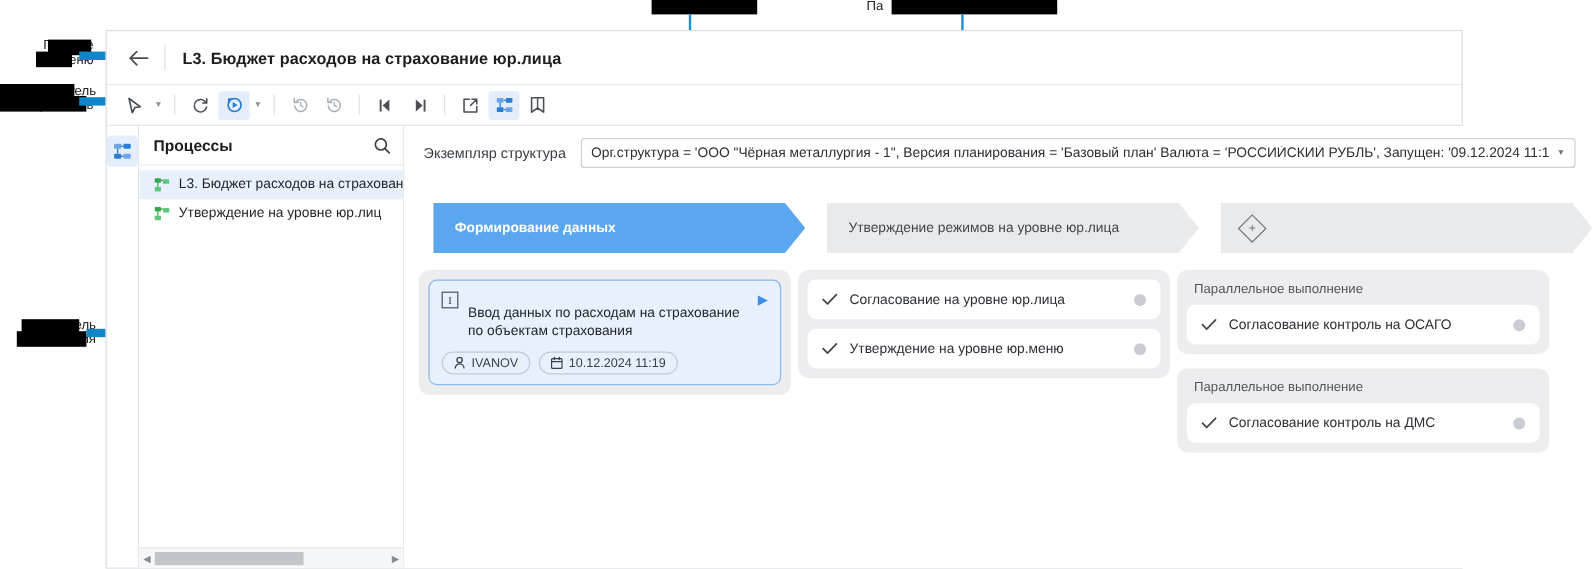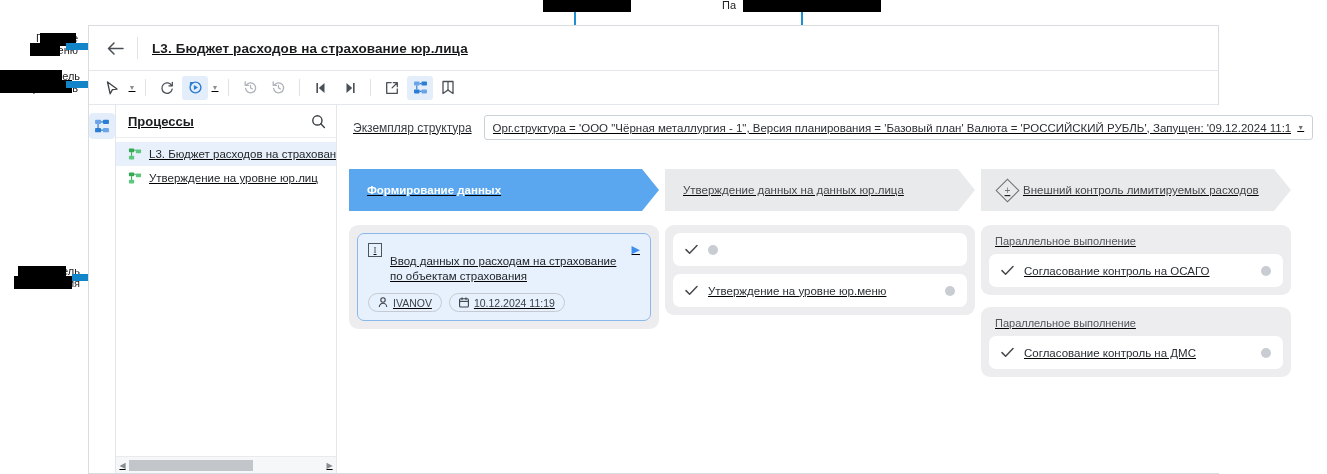--- a/index.html
+++ b/index.html
@@ -13,21 +13,21 @@
   #root { position: relative; width: 1327px; height: 474px; background:#fff; }
 
   
   .anno-label { position: absolute; font-size: 11px; color:#222; line-height:12px; text-align:right; white-space:pre-line; }
   .redact { position:absolute; background:#000; }
   .anno-dot { position:absolute; width:11px; height:11px; border-radius:50%; background:#1284c8; }
   .anno-bar { position:absolute; height:7px; background:#1284c8; }
   .anno-vline { position:absolute; width:2px; background:#1f8fd0; }
 
   
-  .window { position:absolute; left:88px; top:25px; width:1131px; height:449px; background:#fff; border:1px solid #d9dde2;text-decoration:underline; }
+  .window { position:absolute; left:88px; top:25px; width:1131px; height:449px; background:#fff; border:1px solid #d9dde2; }
 
   .titlebar { height:45px; border-bottom:1px solid #e3e6ea; display:flex; align-items:center; padding-left:12px; }
   .back-btn { width:28px; height:28px; display:flex; align-items:center; justify-content:center; color:#4a4f55; font-size:17px; cursor:pointer; }
   .title-sep { width:1px; height:22px; background:#dfe2e6; margin:0 14px 0 8px; }
   .app-title { font-size:13.5px; font-weight:bold; color:#1b1d1f; letter-spacing:.1px; }
 
   .toolbar { height:34px; border-bottom:1px solid #e3e6ea; display:flex; align-items:center; padding-left:10px; gap:2px; }
   .tb-btn { width:26px; height:24px; display:flex; align-items:center; justify-content:center; border-radius:3px; cursor:pointer; color:#555a60; }
   .tb-btn.active { background:#e4eefb; color:#2b7cd3; }
   .tb-btn.dim { color:#aeb3b9; }
@@ -58,21 +58,21 @@
   .inst-label { font-size:12px; color:#3b4046; white-space:nowrap; }
   .inst-select { flex:1; height:25px; border:1px solid #ccd1d6; border-radius:3px; background:#fff; display:flex; align-items:center; padding:0 8px; cursor:pointer; }
   .inst-value { flex:1; font-size:11.5px; color:#2b2f34; white-space:nowrap; overflow:hidden; }
   .inst-caret { font-size:7px; color:#6d737a; padding-left:6px; }
   .inst-close { width:26px; height:26px; display:flex; align-items:center; justify-content:center; color:#4a4f55; font-size:15px; cursor:pointer; }
 
   .canvas { flex:1; background:#fff; padding:19px 18px 0 12px; }
   .stages { display:flex; gap:6px; }
   .stage { position:relative; height:42px; display:flex; align-items:center; padding-left:18px; gap:7px;
            background:#e9eaec; color:#44474b; font-size:11.5px;
-           clip-path: polygon(0 0, calc(100% - 17px) 0, 100% 50%, calc(100% - 17px) 100%, 0 100%); }
+           clip-path: polygon(0 0, calc(100% - 17px) 0, 100% 50%, calc(100% - 17px) 100%, 0 100%); margin-left: 12px; }
   .stage.first { background:#5aa7f0; color:#fff; font-weight:bold; }
   .stage.s1 { width:310px; }
   .stage.s2 { width:310px; }
   .stage.s3 { width:310px; }
 
   .cols { display:flex; gap:6px; margin-top:14px; }
   .col { width:310px; }
 
   .group { background:#ededef; border-radius:9px; padding:8px; }
   .group + .group { margin-top:12px; }
@@ -295,27 +295,26 @@
           </div>
         </div>
 
         <div class="canvas">
 
           <div class="stages">
             <div class="stage first s1">
               <span>Формирование данных</span>
             </div>
             <div class="stage s2">
-              <span>Утверждение данных на данных юр.лица</span>
+              <span>Утверждение режимов на уровне юр.лица</span>
             </div>
             <div class="stage s3">
               <span class="gw">
                   <span>+</span>
                 </span>
-              <span>Внешний контроль лимитируемых расходов</span>
             </div>
           </div>
 
           <div class="cols">
 
             <div class="col">
               <div class="group">
                 <div class="card-active">
                   <div class="card-row">
                     <span class="card-ico">I</span>
@@ -348,20 +347,21 @@
             </div>
 
             <div class="col">
               <div class="group">
                 <div class="task">
                   <span class="task-check">
                     <svg width="13" height="11" viewBox="0 0 13 11">
                         <path d="M1 5.6 L4.6 9.2 L12 1.6" fill="none" stroke="#45494e" stroke-width="1.5" stroke-linecap="round" stroke-linejoin="round"></path>
                       </svg>
                   </span>
+                  <span class="task-text">Согласование на уровне юр.лица</span>
                   <span class="task-dot"></span>
                 </div>
                 <div class="task">
                   <span class="task-check">
                     <svg width="13" height="11" viewBox="0 0 13 11">
                         <path d="M1 5.6 L4.6 9.2 L12 1.6" fill="none" stroke="#45494e" stroke-width="1.5" stroke-linecap="round" stroke-linejoin="round"></path>
                       </svg>
                   </span>
                   <span class="task-text">Утверждение на уровне юр.меню</span>
                   <span class="task-dot"></span>

